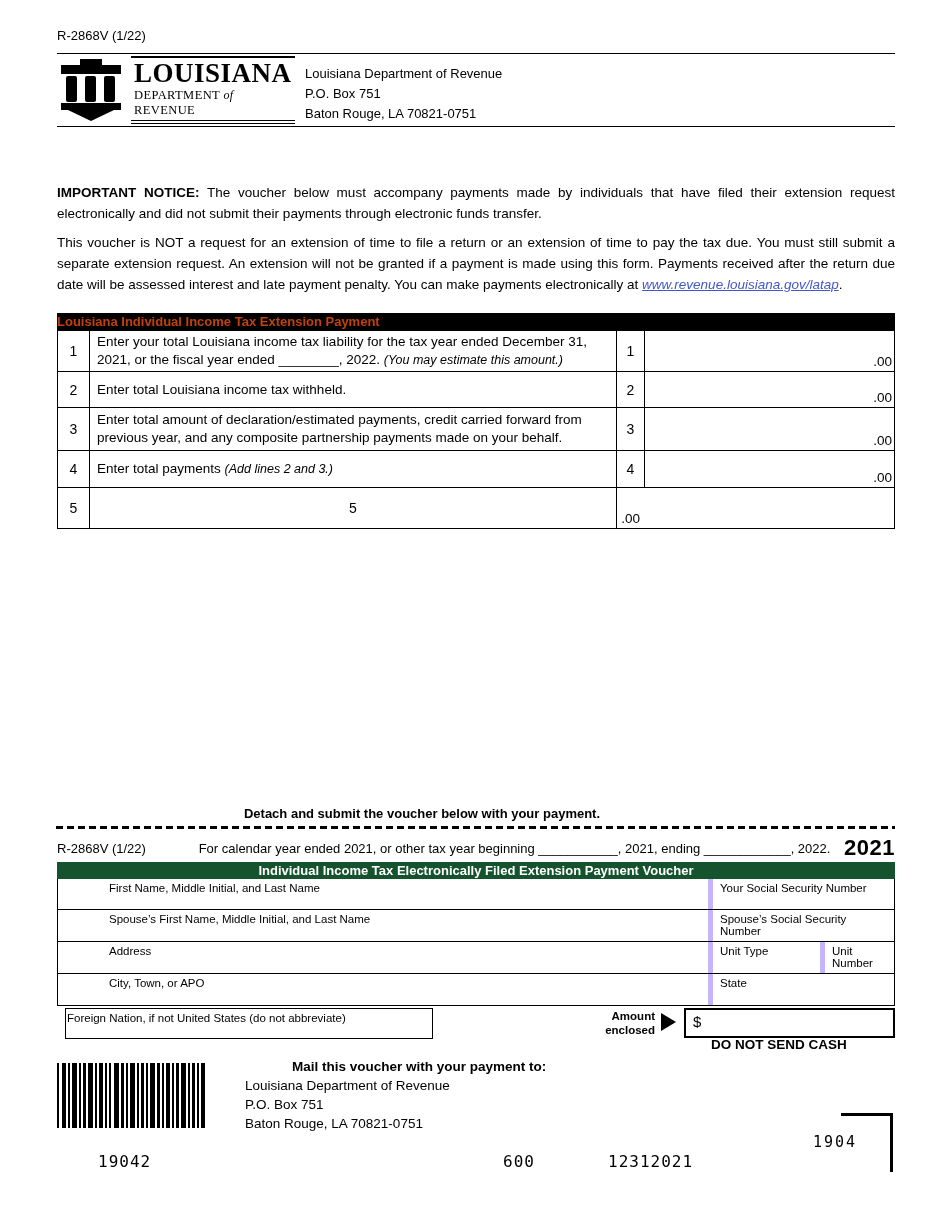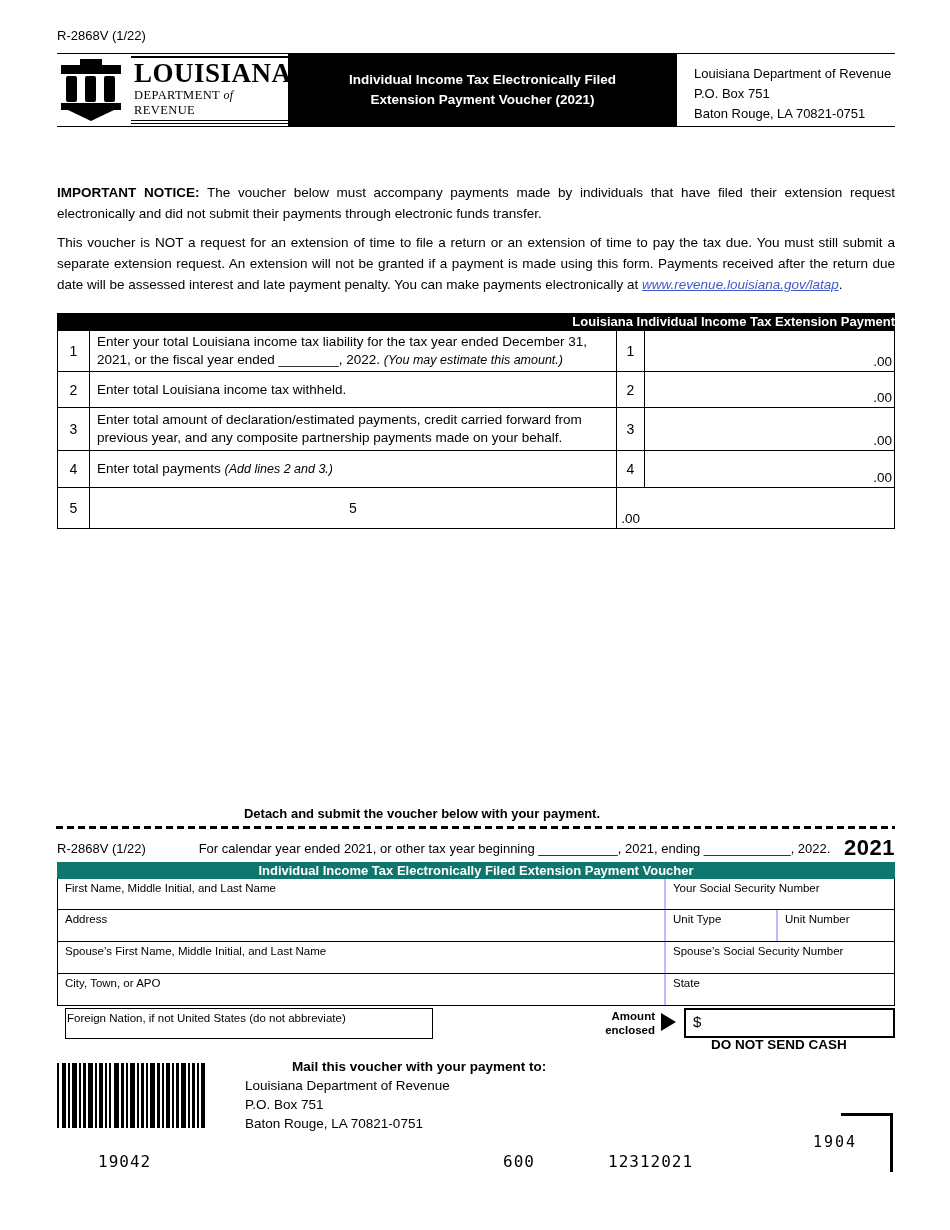--- a/index.html
+++ b/index.html
@@ -25,45 +25,45 @@
     justify-content:center; text-align:center; font-weight:bold; font-size:13.5px; line-height:1.5;
   }
   .agency-address { flex:1; padding:10px 0 0 17px; font-size:13px; line-height:1.55; }
   
   .para { position:absolute; left:57px; width:838px; font-size:13.5px; line-height:21px; text-align:justify; }
   .p1 { top:182px; }
   .p2 { top:232px; }
   .link { color:#4157c8; font-style:italic; text-decoration:underline; cursor:pointer; }
   
   .pay-table { position:absolute; left:57px; top:313px; width:838px; }
-  .pt-header { background:#000; color:#ffffff; text-align:right; font-weight:bold; font-size:13px; height:18px; line-height:18px; }
+  .pt-header { background:#000; color:#c2410c; text-align:left; font-weight:bold; font-size:13px; height:18px; line-height:18px; }
   .pt-row { display:grid; grid-template-columns:31px 527px 28px 252px; border:1px solid #000; border-top:none; }
   .pt-row.h41 { height:41px; } .pt-row.h36 { height:36px; } .pt-row.h43 { height:43px; }
   .pt-row.h37 { height:37px; } .pt-row.h40 { height:41px; }
   .cell { border-left:1px solid #000; }
   .cell:first-child { border-left:none; }
   .cell-num, .cell-line { display:flex; align-items:center; justify-content:center; font-size:14px; }
   .cell-desc { padding:2px 7px; font-size:13.5px; line-height:1.32; display:flex; align-items:center; }
   .note { font-style:italic; font-size:12.5px;margin-top:36px; }
   .cell-amt { position:relative; }
   .cell-amt .suffix { position:absolute; right:4px; bottom:2px; font-size:13.5px; }
   
   .detach { position:absolute; top:806px; left:0; width:844px; text-align:center; font-weight:bold; font-size:13px; }
   .dashes { position:absolute; top:826px; left:56px; width:839px; height:3px;
             background:repeating-linear-gradient(90deg,#000 0 7px,transparent 7px 11px); }
   .calendar-row { position:absolute; top:837px; left:57px; width:838px; display:flex; align-items:flex-start; }
   .cal-form { font-size:13px; width:128px; padding-top:4px; }
   .cal-text { flex:1; font-size:13px; text-align:center; padding-top:4px; }
   .cal-year { font-size:22px; font-weight:bold; line-height:22px; letter-spacing:0.5px; }
   .voucher-table { position:absolute; left:57px; top:862px; width:838px; }
-  .vt-header { background:#0f766e; color:#fff; font-weight:bold; font-size:13px; text-align:center; height:17px; line-height:17px; }
+  .vt-header { background:#14532d; color:#fff; font-weight:bold; font-size:13px; text-align:center; height:17px; line-height:17px; }
   .vt-row { display:flex; border:1px solid #000; border-top:none; }
   .vt-row.hA { height:31px; } .vt-row.hB { height:32px; }
-  .vt-cell { padding:3px 7px; font-size:11.5px; border-left:2px solid #c4b5fd; }
-  .vt-cell:first-child { border-left:none; }
+  .vt-cell { padding:3px 7px; font-size:11.5px; border-left:5px solid #c4b5fd; }
+  .vt-cell:first-child { border-left:none;margin-left:44px; }
   .w-main { width:606px; } .w-ssn { flex:1; } .w-unittype { width:112px; } .w-state { width:47px; }
   .w-rest { flex:1; }
   .vt-bottom { position:absolute; left:57px; top:1005px; width:838px; height:34px; }
   .foreign-box { position:absolute; left:8px; top:3px; width:368px; height:31px; border:1px solid #000; padding:3px 1px; font-size:11.5px; }
   .amount-label { position:absolute; left:516px; top:4px; width:82px; text-align:right; font-weight:bold; font-size:11.5px; line-height:1.25; }
   .amount-tri { position:absolute; left:604px; top:8px; width:0; height:0;
                 border-left:15px solid #000; border-top:9px solid transparent; border-bottom:9px solid transparent; }
   .amount-box { position:absolute; left:627px; top:3px; width:211px; height:30px; border:2px solid #000; font-size:15px; padding:3px 7px; }
   .no-cash { position:absolute; left:663px; top:1037px; width:232px; text-align:center; font-weight:bold; font-size:13.5px; }
   
@@ -97,24 +97,20 @@
           <rect x="46" y="17" width="11" height="26" rx="2" fill="#000"></rect>
           <rect x="3" y="44" width="60" height="7" fill="#000"></rect>
           <polygon points="10,51 56,51 33,62" fill="#000"></polygon>
         </svg>
       </span>
       <span class="logo-text">
         <div class="logo-name">LOUISIANA</div>
         <div class="logo-dept"><span>DEPARTMENT</span> <span class="of">of</span> <span>REVENUE</span></div>
       </span>
     </div>
-    <div class="title-box">
-      <div>Individual Income Tax Electronically Filed</div>
-      <div>Extension Payment Voucher (2021)</div>
-    </div>
     <div class="agency-address">
       <div>Louisiana Department of Revenue</div>
       <div>P.O. Box 751</div>
       <div>Baton Rouge, LA 70821-0751</div>
     </div>
   </div>
 
   <p class="para p1"><b>IMPORTANT NOTICE:</b><span> The voucher below must accompany payments made by individuals that have filed their extension request electronically and did not submit their payments through electronic funds transfer.</span></p>
 
   <p class="para p2"><span>This voucher is NOT a request for an extension of time to file a return or an extension of time to pay the tax due. You must still submit a separate extension request. An extension will not be granted if a payment is made using this form. Payments received after the return due date will be assessed interest and late payment penalty. You can make payments electronically at </span><span class="link">www.revenue.louisiana.gov/latap</span><span>.</span></p>
@@ -184,27 +180,27 @@
     <div class="cal-year">2021</div>
   </div>
 
   <div class="voucher-table">
     <div class="vt-header">Individual Income Tax Electronically Filed Extension Payment Voucher</div>
     <div class="vt-row hA">
       <div class="vt-cell w-main">First Name, Middle Initial, and Last Name</div>
       <div class="vt-cell w-ssn">Your Social Security Number</div>
     </div>
     <div class="vt-row hB">
+      <div class="vt-cell w-main">Spouse’s First Name, Middle Initial, and Last Name</div>
+      <div class="vt-cell w-ssn">Spouse’s Social Security Number</div>
+    </div>
+    <div class="vt-row hB">
       <div class="vt-cell w-main">Address</div>
       <div class="vt-cell w-unittype">Unit Type</div>
       <div class="vt-cell w-rest">Unit Number</div>
-    </div>
-    <div class="vt-row hB">
-      <div class="vt-cell w-main">Spouse’s First Name, Middle Initial, and Last Name</div>
-      <div class="vt-cell w-ssn">Spouse’s Social Security Number</div>
     </div>
     <div class="vt-row hB">
       <div class="vt-cell w-main">City, Town, or APO</div>
       <div class="vt-cell w-state">State</div>
     </div>
   </div>
 
   <div class="vt-bottom">
     <div class="foreign-box">Foreign Nation, if not United States (do not abbreviate)</div>
     <div class="amount-label">

